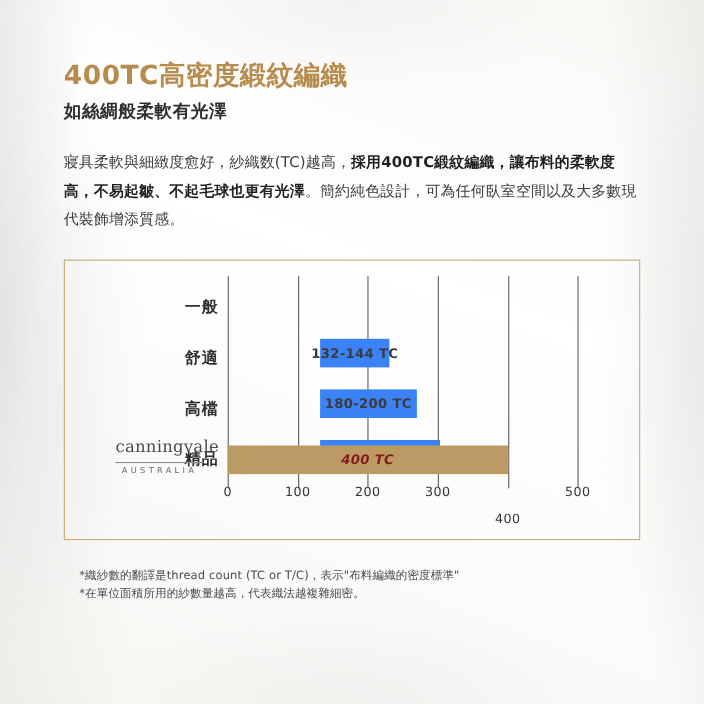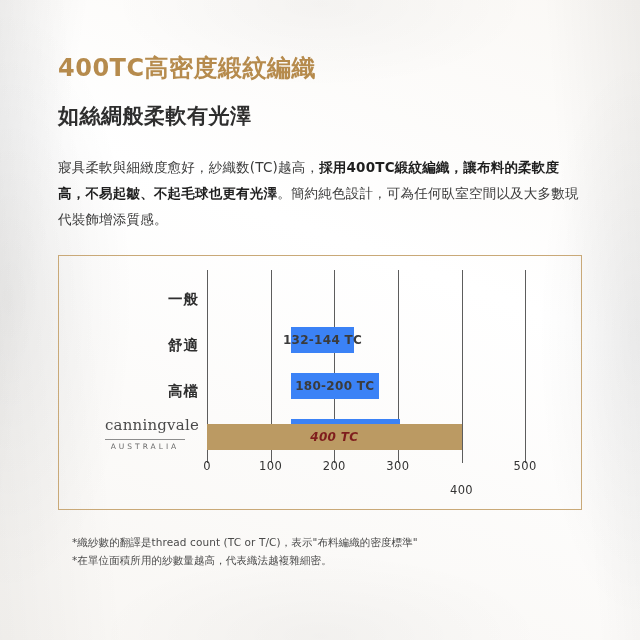--- a/index.html
+++ b/index.html
@@ -45,26 +45,26 @@
     padding-top: 52px;
   }
   .headline .l1 {
     font-size: 24px;
     font-weight: bold;
     color: #b68b4d;
     letter-spacing: 0.5px;
     line-height: 1.35;
   }
   .headline .l2 {
-    font-size: 21px;
+    font-size: 16px;
     font-weight: bold;
     color: #2e2e2e;
     letter-spacing: 0.5px;
     line-height: 1.45;
-    margin-top: 17px;
+    margin-top: 5px;
   }
 
   .body-copy {
     margin-top: 22px;
     font-size: 13.5px;
     line-height: 1.95;
     color: #3a3a3a;
     letter-spacing: 0.2px;
   }
   .body-copy .em { font-weight: bold; color: #1f1f1f; }
@@ -202,20 +202,21 @@
   <div class="body-copy">
     <span>寢具柔軟與細緻度愈好，紗織数(TC)越高，</span><span class="em">採用400TC緞紋編織，讓布料的柔軟度高，不易起皺、不起毛球也更有光澤</span><span>。簡約純色設計，可為任何臥室空間以及大多數現代裝飾增添質感。</span>
   </div>
 
   <div class="chart-card">
 
     <div class="cat-col">
       <div class="cat-label" style="top:16px;">一般</div>
       <div class="cat-label" style="top:62px;">舒適</div>
       <div class="cat-label" style="top:108px;">高檔</div>
+      <div class="cat-label" style="top:154px;">精品</div>
     </div>
 
     <div class="plot">
       <div class="gridline" style="left:0%;"></div>
       <div class="gridline" style="left:18.18%;"></div>
       <div class="gridline" style="left:36.36%;"></div>
       <div class="gridline" style="left:54.54%;"></div>
       <div class="gridline" style="left:72.72%;"></div>
       <div class="gridline" style="left:90.90%;"></div>
 

